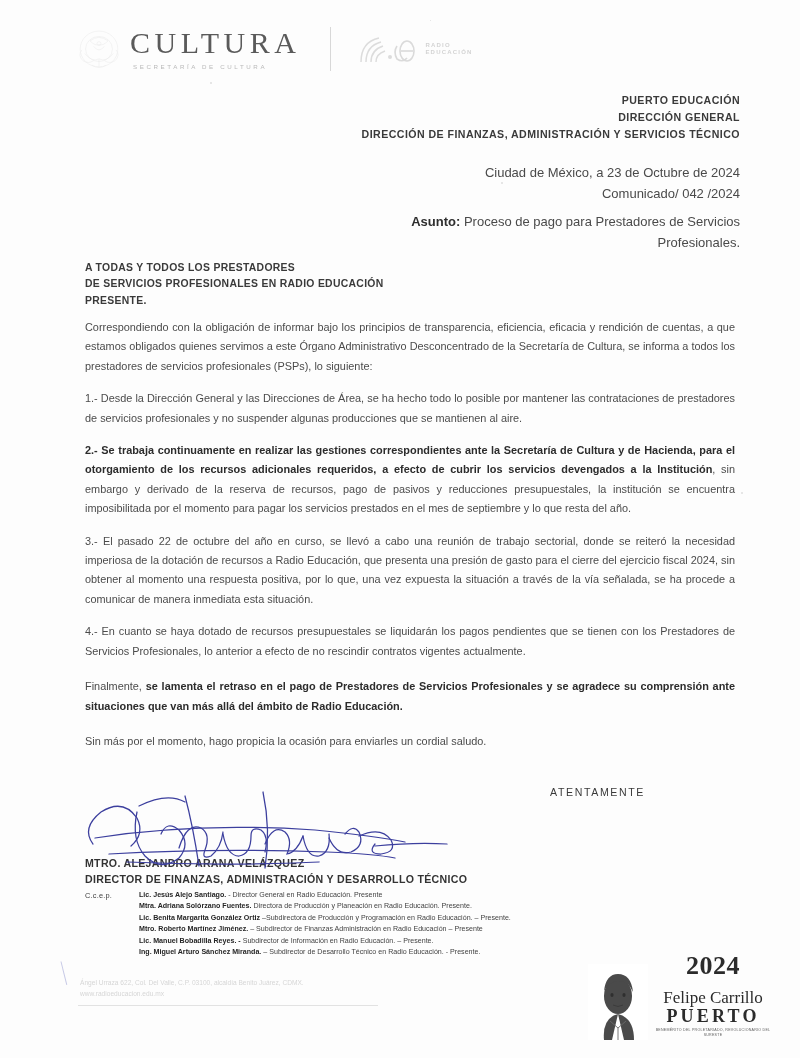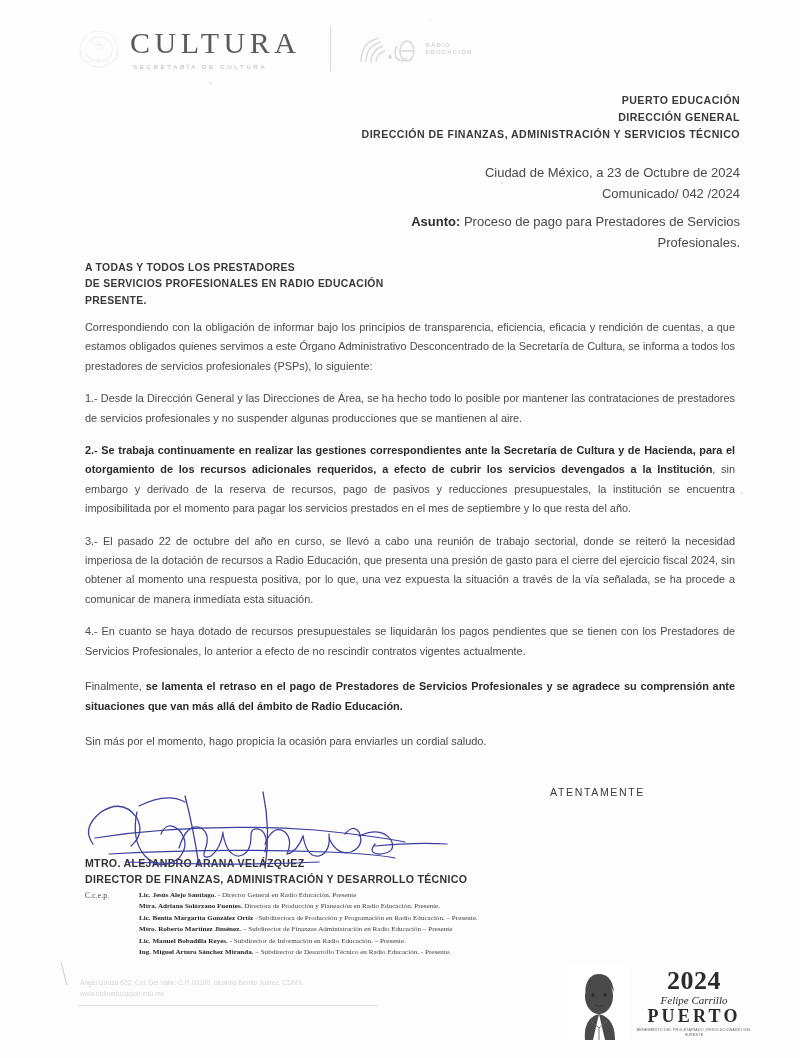--- a/index.html
+++ b/index.html
@@ -191,21 +191,20 @@
 
   
   .ccp-wrap {
     position: absolute;
     top: 890px;
     left: 85px;
     width: 640px;
     display: flex;
     gap: 10px;
     color: #3d3d3d;
-    font-family: Liberation Serif, serif;
   }
   .ccp-label {
     font-size: 7.4px;
     flex: 0 0 auto;
     width: 44px;
     padding-top: 1px;
     letter-spacing: 0.2px;
   }
   .ccp-list { flex: 1 1 auto; }
   .ccp-line {
@@ -232,21 +231,21 @@
     bottom: 52px;
     left: 78px;
     width: 300px;
     height: 1px;
     background: #e2e2e2;
   }
 
   
   .emblem {
     position: absolute;
-    right: 46px;
+    right: 27px;
     bottom: 18px;
     width: 185px;
     height: 78px;
     display: flex;
     align-items: flex-end;
     gap: 6px;
   }
   .emblem-portrait { width: 60px; height: 76px; flex: 0 0 auto; }
   .emblem-text {
     display: flex;
@@ -257,24 +256,23 @@
   }
   .em-year {
     font-family: "Liberation Serif", serif;
     font-size: 26px;
     font-weight: bold;
     letter-spacing: 0.5px;
     line-height: 0.95;
   }
   .em-name {
     font-family: "Liberation Serif", serif;
-    font-style: italic;
-    font-size: 11px;
+    font-size: 17px;
     line-height: 1.12;
-    margin-top: 1px;
+    margin-top: 9px;
   }
   .em-surname {
     font-family: "Liberation Serif", serif;
     font-size: 18px;
     font-weight: bold;
     letter-spacing: 3.2px;
     line-height: 1.05;
   }
   .em-tag {
     font-size: 3.6px;

